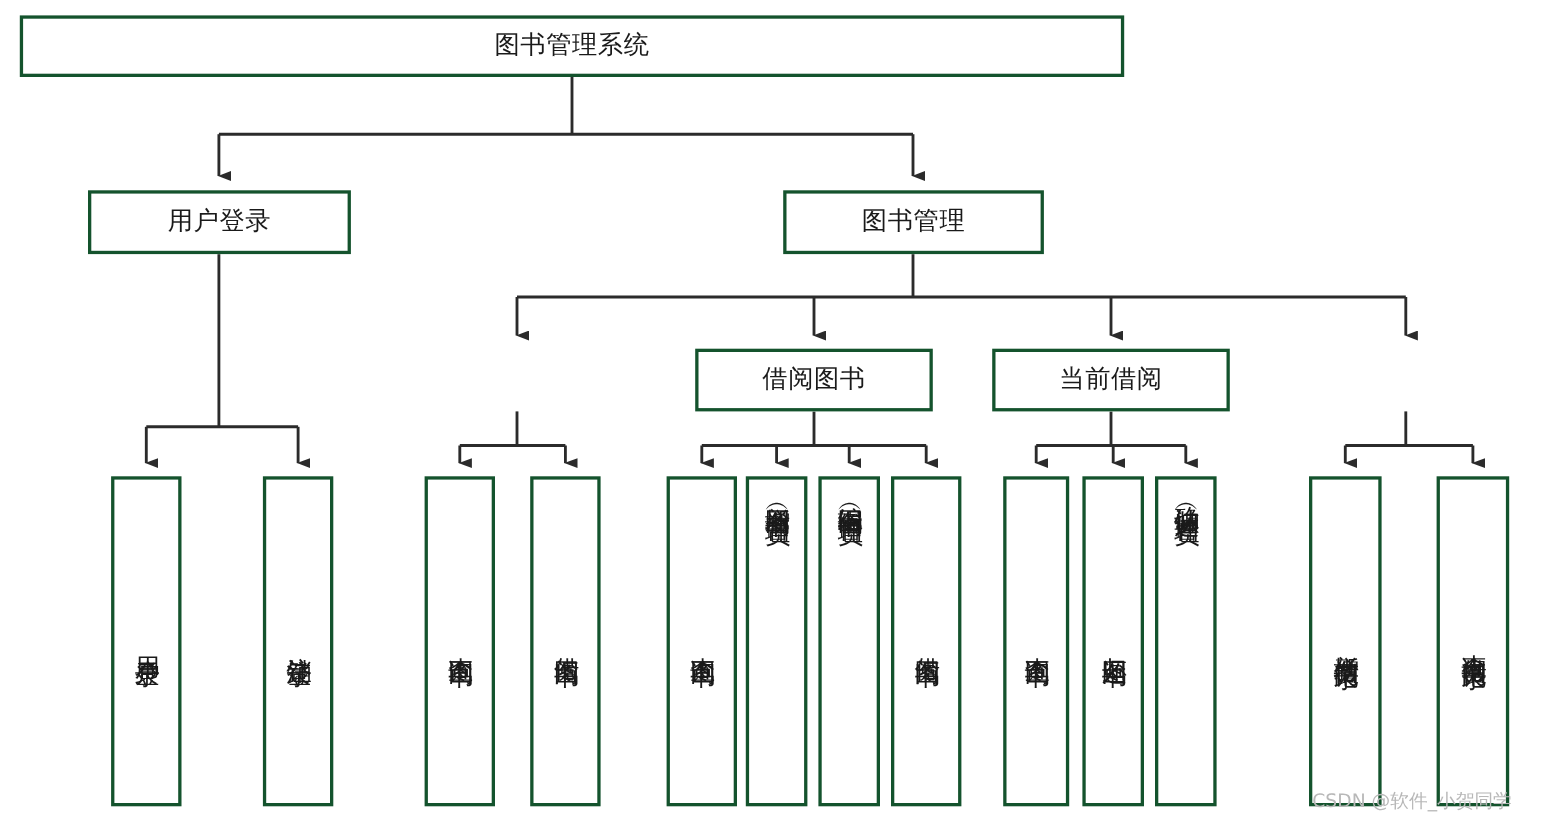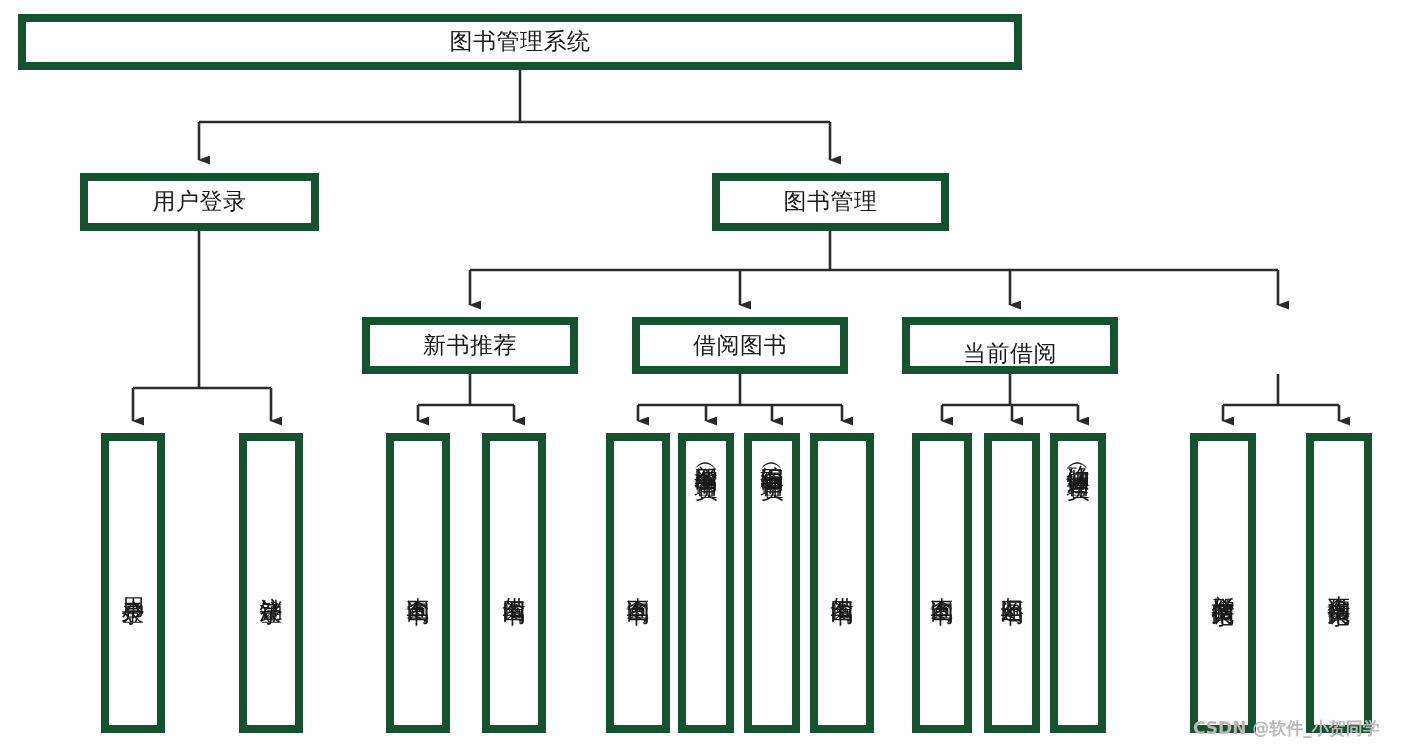--- a/index.html
+++ b/index.html
@@ -21,21 +21,21 @@
   #edges {
     position: absolute;
     left: 0;
     top: 0;
     width: 1405px;
     height: 747px;
   }
   .node {
     position: absolute;
     box-sizing: border-box;
-    border: 8px solid #14532d;
+    border: 3px solid #14532d;
     background: #ffffff;
     color: #1a1a1a;
     display: flex;
     align-items: center;
     justify-content: center;
     text-align: center;
   }
   .node.horiz {
     font-size: 23px;
     line-height: 1.1;
@@ -130,27 +130,24 @@
     <span>图书管理系统</span>
   </div>
 
   <div class="node horiz" style="left:80px;top:173px;width:239px;height:58px;">
     <span>用户登录</span>
   </div>
   <div class="node horiz" style="left:712px;top:173px;width:237px;height:58px;">
     <span>图书管理</span>
   </div>
 
-  <div class="node horiz" style="left:362px;top:317px;width:216px;height:57px;">
-    <span>新书推荐</span>
-  </div>
   <div class="node horiz" style="left:632px;top:317px;width:216px;height:57px;">
     <span>借阅图书</span>
   </div>
-  <div class="node horiz" style="left:902px;top:317px;width:216px;height:57px;align-items:flex-end;">
+  <div class="node horiz" style="left:902px;top:317px;width:216px;height:57px;">
     <span>当前借阅</span>
   </div>
 
   <div class="node vert vcenter" style="left:101px;top:433px;width:64px;height:300px;">
     <span class="vtext">用户登录</span>
   </div>
   <div class="node vert vcenter" style="left:239px;top:433px;width:64px;height:300px;">
     <span class="vtext">注销登录</span>
   </div>
 
@@ -184,15 +181,15 @@
     <span class="vtext">确认归还（管理员）</span>
   </div>
 
   <div class="node vert vcenter" style="left:1190px;top:433px;width:66px;height:300px;">
     <span class="vtext">新增借阅记录</span>
   </div>
   <div class="node vert vcenter" style="left:1306px;top:433px;width:66px;height:300px;">
     <span class="vtext">查询借阅记录</span>
   </div>
 
-  <div class="watermark" style="left:1193px;top:717px;font-weight:bold;">CSDN @软件_小贺同学</div>
+  <div class="watermark" style="left:1193px;top:717px;">CSDN @软件_小贺同学</div>
 
 </div>
 
 </body></html>

